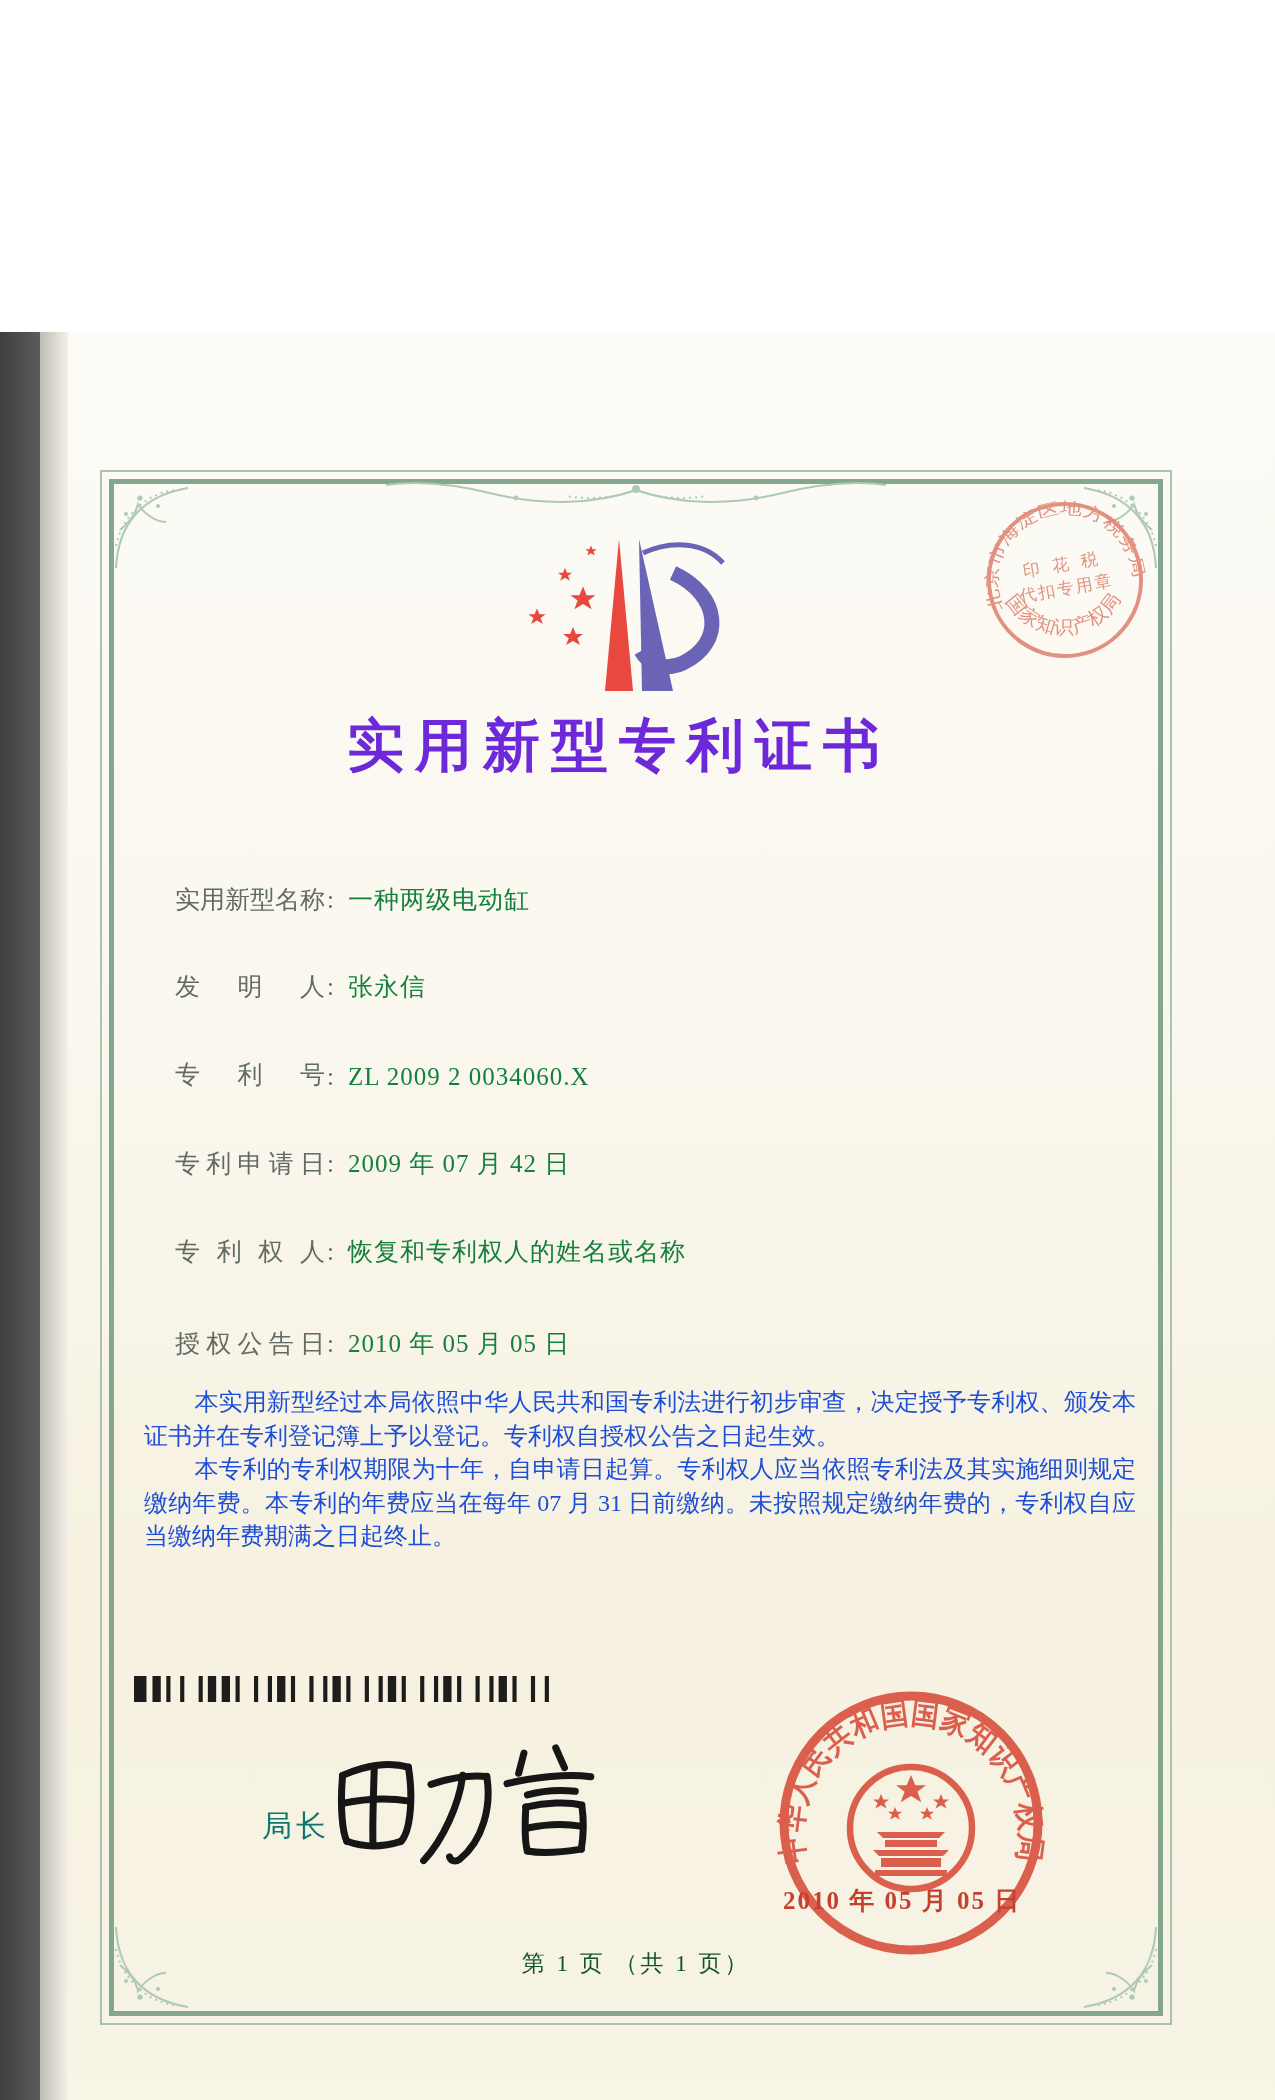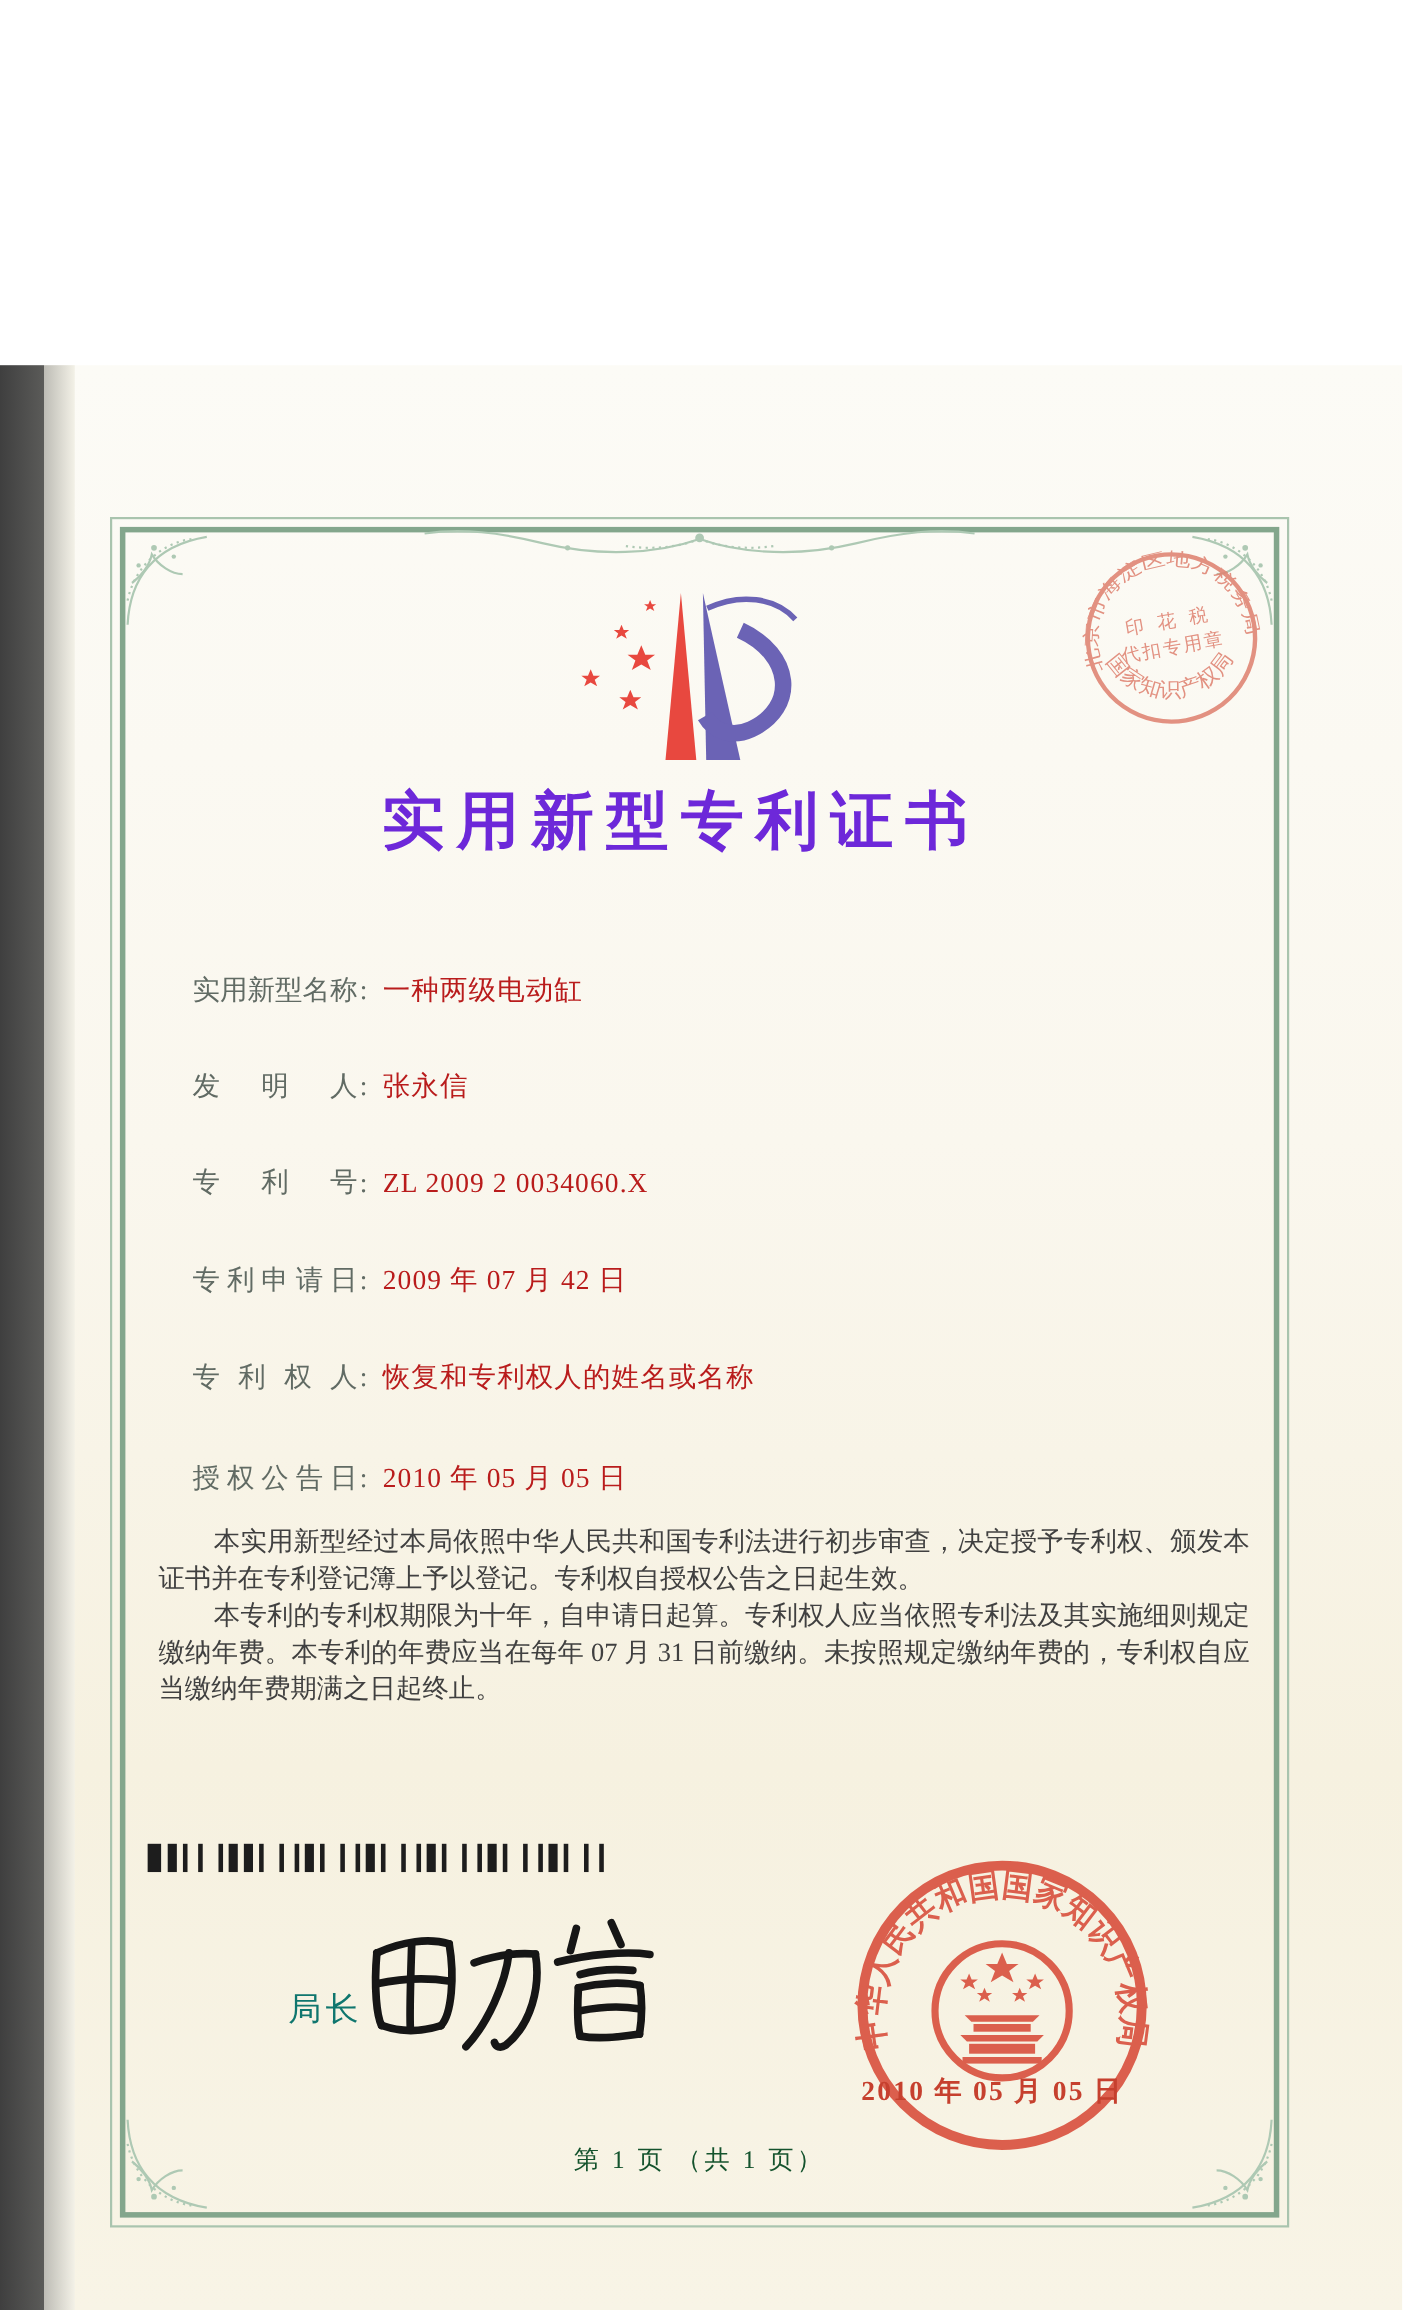--- a/index.html
+++ b/index.html
@@ -19,25 +19,25 @@
   .orn-svg{position:absolute;left:100px;top:470px;width:1072px;height:1555px;pointer-events:none;}
   
   .cert-no{position:absolute;left:132px;top:552px;font-size:27px;letter-spacing:6px;color:#8b948d;}
   .logo{position:absolute;left:515px;top:533px;width:212px;height:172px;}
   .cert-title{position:absolute;left:100px;top:708px;width:1038px;text-align:center;
               font-size:57px;font-weight:700;letter-spacing:11px;color:#6d28d9;}
   
   .f-row{position:absolute;left:175px;font-size:25px;color:#616b64;white-space:nowrap;}
   .f-label{display:inline-flex;width:150px;justify-content:space-between;vertical-align:bottom;}
   .f-colon{margin-left:2px;}
-  .f-value{margin-left:14px;letter-spacing:1px;color:#b91c1c;}
+  .f-value{margin-left:14px;letter-spacing:1px;color:#15803d;}
   .r0{top:883px}.r1{top:970px}.r2{top:1058px}.r3{top:1147px}.r4{top:1235px}.r5{top:1327px}
   
   .body-text{position:absolute;left:144px;top:1386px;width:992px;font-size:24px;
-             line-height:33.5px;color:#404040;text-align:justify;}
+             line-height:33.5px;color:#1d4ed8;text-align:justify;}
   .body-text p{margin:0;text-indent:2.1em;}
   
   .barcode{position:absolute;left:134px;top:1676px;width:420px;height:26px;}
   .barcode rect{fill:#1d1d1d;}
   
   .commissioner-label{position:absolute;left:262px;top:1806px;font-size:30px;color:#0f766e;letter-spacing:4px;}
   .signature{position:absolute;left:330px;top:1733px;width:280px;height:160px;transform:rotate(-2deg);}
   .vh{position:absolute;width:1px;height:1px;overflow:hidden;clip:rect(0 0 0 0);white-space:nowrap;}
   
   .seal{position:absolute;left:770px;top:1682px;width:282px;height:282px;opacity:.9;}

